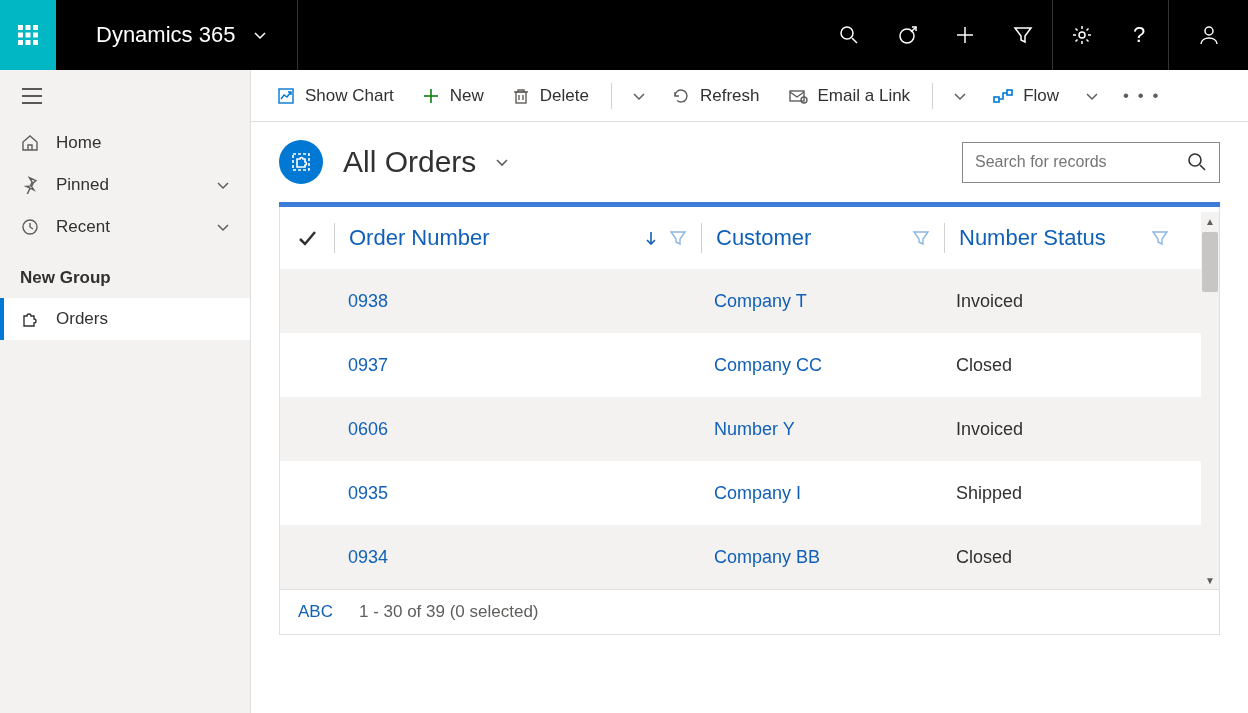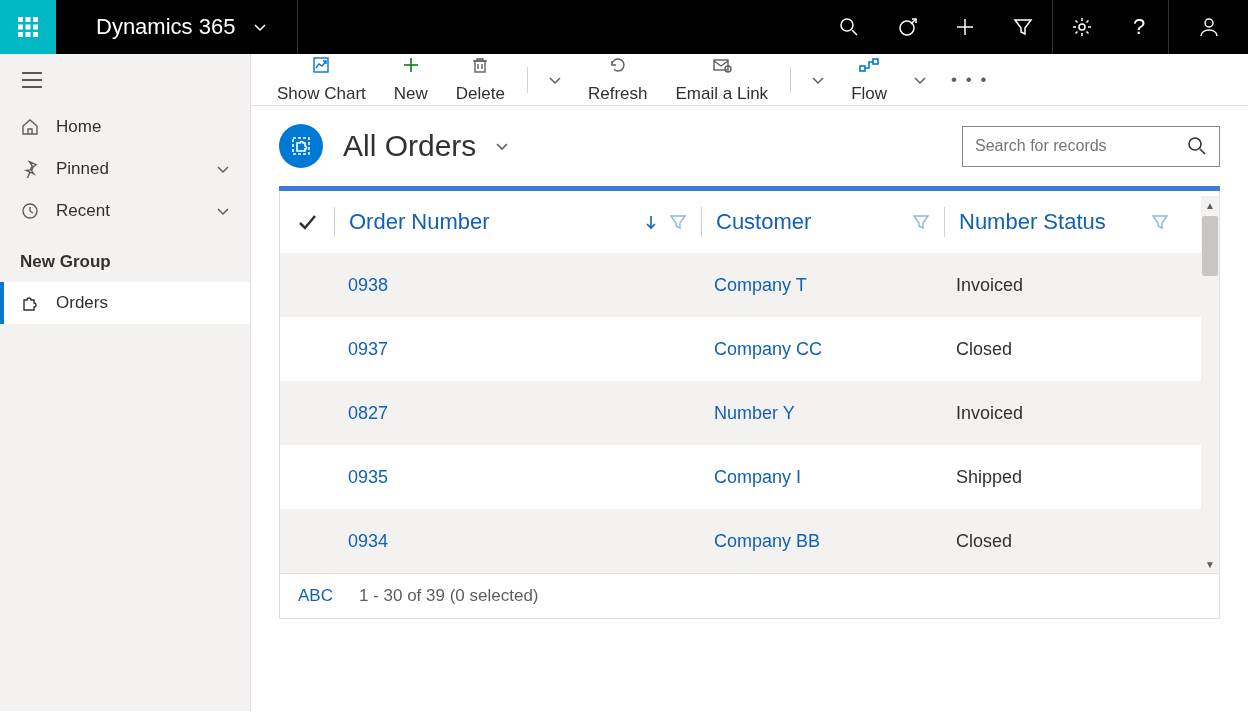--- a/index.html
+++ b/index.html
@@ -1,19 +1,19 @@
 <!DOCTYPE html>
 <html><head>
 <meta charset="utf-8">
 <style>
   * { box-sizing: border-box; margin: 0; padding: 0; }
   body { font-family: "Segoe UI", -apple-system, sans-serif; background: #fff; color: #333; width: 1248px; height: 713px; overflow: hidden; }
 
   
-  .topbar { height: 54px; background: #000; display: flex; align-items: stretch; color: #fff; }
+  .topbar { height: 70px; background: #000; display: flex; align-items: stretch; color: #fff; }
   .waffle { width: 56px; background: #00B7C3; display: flex; align-items: center; justify-content: center; }
   .brand { display: flex; align-items: center; padding: 0 30px 0 40px; font-size: 22px; font-weight: 400; gap: 18px; border-right: 1px solid #333; }
   .brand .chev { font-size: 14px; color: #ccc; }
   .topbar-flex { flex: 1; }
   .topbar-icons { display: flex; align-items: stretch; }
   .topbar-icons .ticon { width: 58px; display: flex; align-items: center; justify-content: center; }
   .tsep { border-left: 1px solid #333; }
 
   
   .shell { display: flex; height: calc(713px - 56px); }
@@ -26,21 +26,21 @@
   .navitem .chev-r { margin-left: auto; color: #605e5c; }
   .group-label { padding: 20px 20px 10px 20px; font-size: 17px; font-weight: 600; color: #323130; }
   .navitem.active { background: #fff; }
   .navitem.active::before { content: ""; position: absolute; left: 0; top: 0; bottom: 0; width: 4px; background: #0078D4; }
 
   
   .main { flex: 1; display: flex; flex-direction: column; background: #fff; }
 
   
   .cmdbar { height: 52px; border-bottom: 1px solid #e1dfdd; display: flex; align-items: center; padding: 0 14px; gap: 4px; font-size: 17px; color: #323130; }
-  .cmd { display: flex; align-items: center; gap: 10px; padding: 6px 12px; flex-direction: column; }
+  .cmd { display: flex; align-items: center; gap: 10px; padding: 6px 12px; }
   .cmd .ci { color: #605e5c; display: flex; }
   .cmd.green .ci { color: #107C10; }
   .cmd-sep { width: 1px; height: 26px; background: #d2d0ce; margin: 0 6px; }
   .cmd-chev { color: #605e5c; padding: 6px 10px; }
   .cmd-more { color: #605e5c; padding: 6px 10px; letter-spacing: 2px; }
 
   
   .viewhdr { display: flex; align-items: center; padding: 18px 28px 18px 28px; gap: 20px; }
   .entity-badge { width: 44px; height: 44px; border-radius: 50%; background: #0078D4; display: flex; align-items: center; justify-content: center; color: #fff; }
   .viewtitle { font-size: 30px; font-weight: 400; color: #323130; display: flex; align-items: center; gap: 18px; }
@@ -373,21 +373,21 @@
               <div class="gcell gc-status">Invoiced</div>
             </div>
             <div class="grow">
               <div class="gcell gc-check"></div>
               <div class="gcell gc-order">0937</div>
               <div class="gcell gc-customer">Company CC</div>
               <div class="gcell gc-status">Closed</div>
             </div>
             <div class="grow alt">
               <div class="gcell gc-check"></div>
-              <div class="gcell gc-order">0827</div>
+              <div class="gcell gc-order">0606</div>
               <div class="gcell gc-customer">Number Y</div>
               <div class="gcell gc-status">Invoiced</div>
             </div>
             <div class="grow">
               <div class="gcell gc-check"></div>
               <div class="gcell gc-order">0935</div>
               <div class="gcell gc-customer">Company I</div>
               <div class="gcell gc-status">Shipped</div>
             </div>
             <div class="grow alt">

